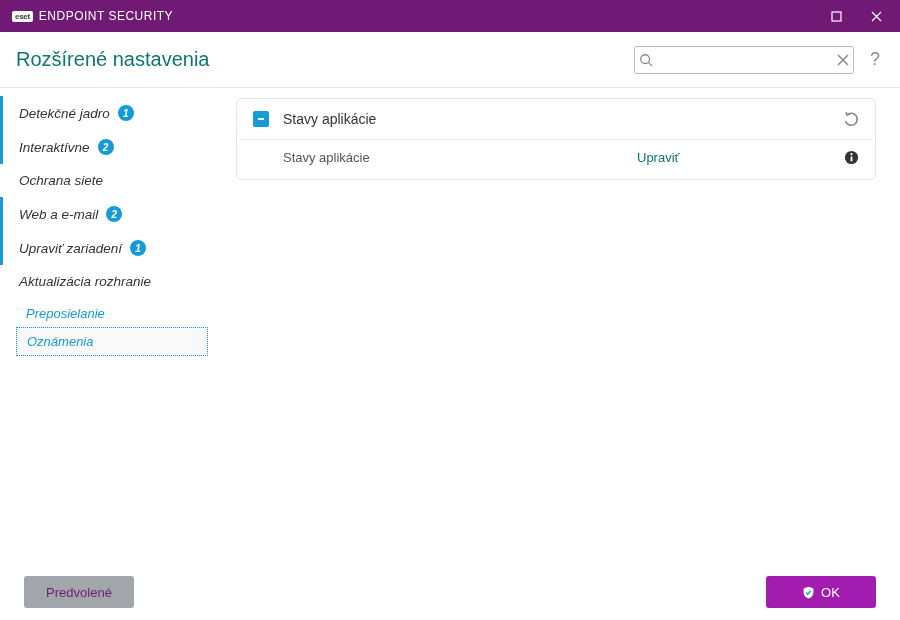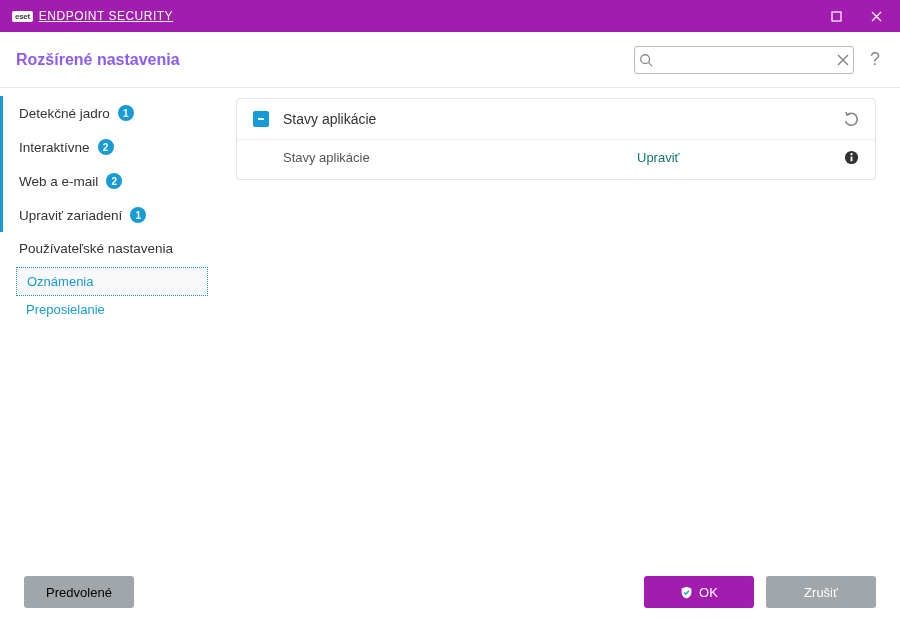--- a/index.html
+++ b/index.html
@@ -1,37 +1,37 @@
 <!DOCTYPE html>
 <html><head>
   <meta charset="utf-8">
   <style>
     * { box-sizing: border-box; margin: 0; padding: 0; }
     body { font-family: "Segoe UI", Arial, sans-serif; background: #fff; width: 900px; height: 620px; overflow: hidden; }
 
-    .titlebar { height: 32px; background: #a21caf; color: #fff; display: flex; align-items: center; padding: 0 4px 0 12px; font-size: 12px; }
+    .titlebar { height: 32px; background: #701a75; color: #fff; display: flex; align-items: center; padding: 0 4px 0 12px; font-size: 12px; }
     .titlebar .brand { display: flex; align-items: center; gap: 6px; }
     .titlebar .brand-box { background: #fff; color: #3d3d3d; font-size: 8px; font-weight: bold; padding: 1px 3px; border-radius: 2px; letter-spacing: -0.3px; }
-    .titlebar .product { font-weight: 300; letter-spacing: 0.5px; text-decoration: underline; }
+    .titlebar .product { font-weight: 300; letter-spacing: 0.5px; }
     .titlebar .win-controls { margin-left: auto; display: flex; }
     .titlebar .win-btn { width: 40px; height: 32px; display: flex; align-items: center; justify-content: center; cursor: pointer; }
     .titlebar .win-btn svg { stroke: #fff; fill: none; }
 
     .header { height: 56px; display: flex; align-items: center; padding: 0 16px; border-bottom: 1px solid #e8e8e8; }
-    .header h1 { font-size: 16px; font-weight: 700; color: #8b5cf6; }
+    .header h1 { font-size: 20px; font-weight: 400; color: #0f766e; }
     .header .search-wrap { margin-left: auto; display: flex; align-items: center; gap: 12px; }
     .searchbox { position: relative; width: 220px; height: 28px; border: 1px solid #bbb; border-radius: 3px; display: flex; align-items: center; }
     .searchbox .s-icon { width: 28px; display: flex; align-items: center; justify-content: center; color: #888; }
     .searchbox input { flex: 1; border: none; outline: none; font-size: 13px; background: transparent; }
     .searchbox .clear-icon { width: 24px; display: flex; align-items: center; justify-content: center; color: #888; cursor: pointer; }
     .help-icon { font-size: 18px; color: #888; cursor: pointer; padding: 0 4px; }
 
     .body { display: flex; height: calc(620px - 32px - 56px - 56px); }
 
-    .sidebar { width: 220px; padding: 8px 0 8px 0; }
+    .sidebar { width: 220px; padding: 8px 0 8px 0; font-style: italic; }
     .nav-item { position: relative; padding: 9px 14px 9px 16px; font-size: 13.5px; color: #333; cursor: pointer; border-left: 3px solid transparent; display: flex; align-items: center; }
     .nav-item.accent { border-left-color: #169bd6; }
     .nav-item .badge { display: inline-flex; align-items: center; justify-content: center; min-width: 16px; height: 16px; background: #169bd6; color: #fff; font-size: 10px; font-weight: bold; border-radius: 8px; margin-left: 8px; padding: 0 4px; }
     .sub-items { margin: 2px 12px 0 16px; }
     .sub-item { padding: 6px 10px; font-size: 13px; color: #169bd6; cursor: pointer; }
     .sub-item.selected { border: 1px dotted #169bd6; background: #f9f9f9; }
 
     .content { flex: 1; padding: 10px 24px 10px 16px; }
     .panel { border: 1px solid #e5e5e5; border-radius: 4px; margin-bottom: 12px; background: #fff; }
     .panel-header { display: flex; align-items: center; padding: 12px 16px; gap: 14px; }
@@ -40,21 +40,21 @@
     .panel-header .ptitle { font-size: 14px; color: #333; font-weight: 400; flex: 1; }
     .panel-header .reset-icon { color: #888; cursor: pointer; display: flex; }
     .panel-row { display: flex; align-items: center; padding: 10px 16px 14px 46px; gap: 14px; border-top: 1px solid #f0f0f0; }
     .panel-row .rlabel { font-size: 13px; color: #555; flex: 0 0 340px; }
     .panel-row .rvalue { font-size: 13px; color: #0f766e; cursor: pointer; flex: 1; }
     .panel-row .info-icon { color: #333; cursor: pointer; display: flex; }
 
     .footer { height: 56px; display: flex; align-items: center; padding: 0 24px; gap: 12px; }
     .footer .spacer { flex: 1; }
     .btn { height: 32px; min-width: 110px; border: none; border-radius: 3px; font-size: 13px; cursor: pointer; display: inline-flex; align-items: center; justify-content: center; gap: 6px; padding: 0 18px; }
-    .btn-default { background: #a1a6ab; color: #000000; text-align: center; }
+    .btn-default { background: #a1a6ab; color: #701a75; text-align: center; }
     .btn-primary { background: #a21caf; color: #fff; font-weight: 400; }
     .btn-primary .shield { display: inline-flex; }
     .btn-cancel { background: #a1a6ab; color: #fff; }
   </style>
 </head>
 <body>
 
 <div class="titlebar">
   <div class="brand">
     <span class="brand-box">eset</span>
@@ -99,37 +99,40 @@
 
   <div class="sidebar">
     <div class="nav-item accent">
       <span>Detekčné jadro</span>
       <span class="badge">1</span>
     </div>
     <div class="nav-item accent">
       <span>Interaktívne</span>
       <span class="badge">2</span>
     </div>
+    <div class="nav-item">
+      <span>Ochrana siete</span>
+    </div>
     <div class="nav-item accent">
       <span>Web a e-mail</span>
       <span class="badge">2</span>
     </div>
     <div class="nav-item accent">
       <span>Upraviť zariadení</span>
       <span class="badge">1</span>
     </div>
     <div class="nav-item">
-      <span>Používateľské nastavenia</span>
+      <span>Aktualizácia rozhranie</span>
     </div>
     <div class="sub-items">
+      <div class="sub-item">
+        <span>Preposielanie</span>
+      </div>
       <div class="sub-item selected">
         <span>Oznámenia</span>
-      </div>
-      <div class="sub-item">
-        <span>Preposielanie</span>
       </div>
     </div>
   </div>
 
   <div class="content">
 
     <div class="panel">
       <div class="panel-header">
         <span class="toggle">
           <svg width="10" height="10" viewBox="0 0 10 10" stroke-width="2">
@@ -169,16 +172,13 @@
   <span class="spacer"></span>
   <button class="btn btn-primary">
     <span class="shield">
       <svg width="13" height="13" viewBox="0 0 16 16" fill="#fff">
           <path d="M8 1 L14 3 V8 C14 12 11 14.5 8 15.5 C5 14.5 2 12 2 8 V3 Z"></path>
           <path d="M5 8 L7 10 L11 6" stroke="#1ea6e0" stroke-width="1.8" fill="none"></path>
         </svg>
     </span>
     <span>OK</span>
   </button>
-  <button class="btn btn-cancel">
-    <span>Zrušiť</span>
-  </button>
 </div>
 
 </body></html>

